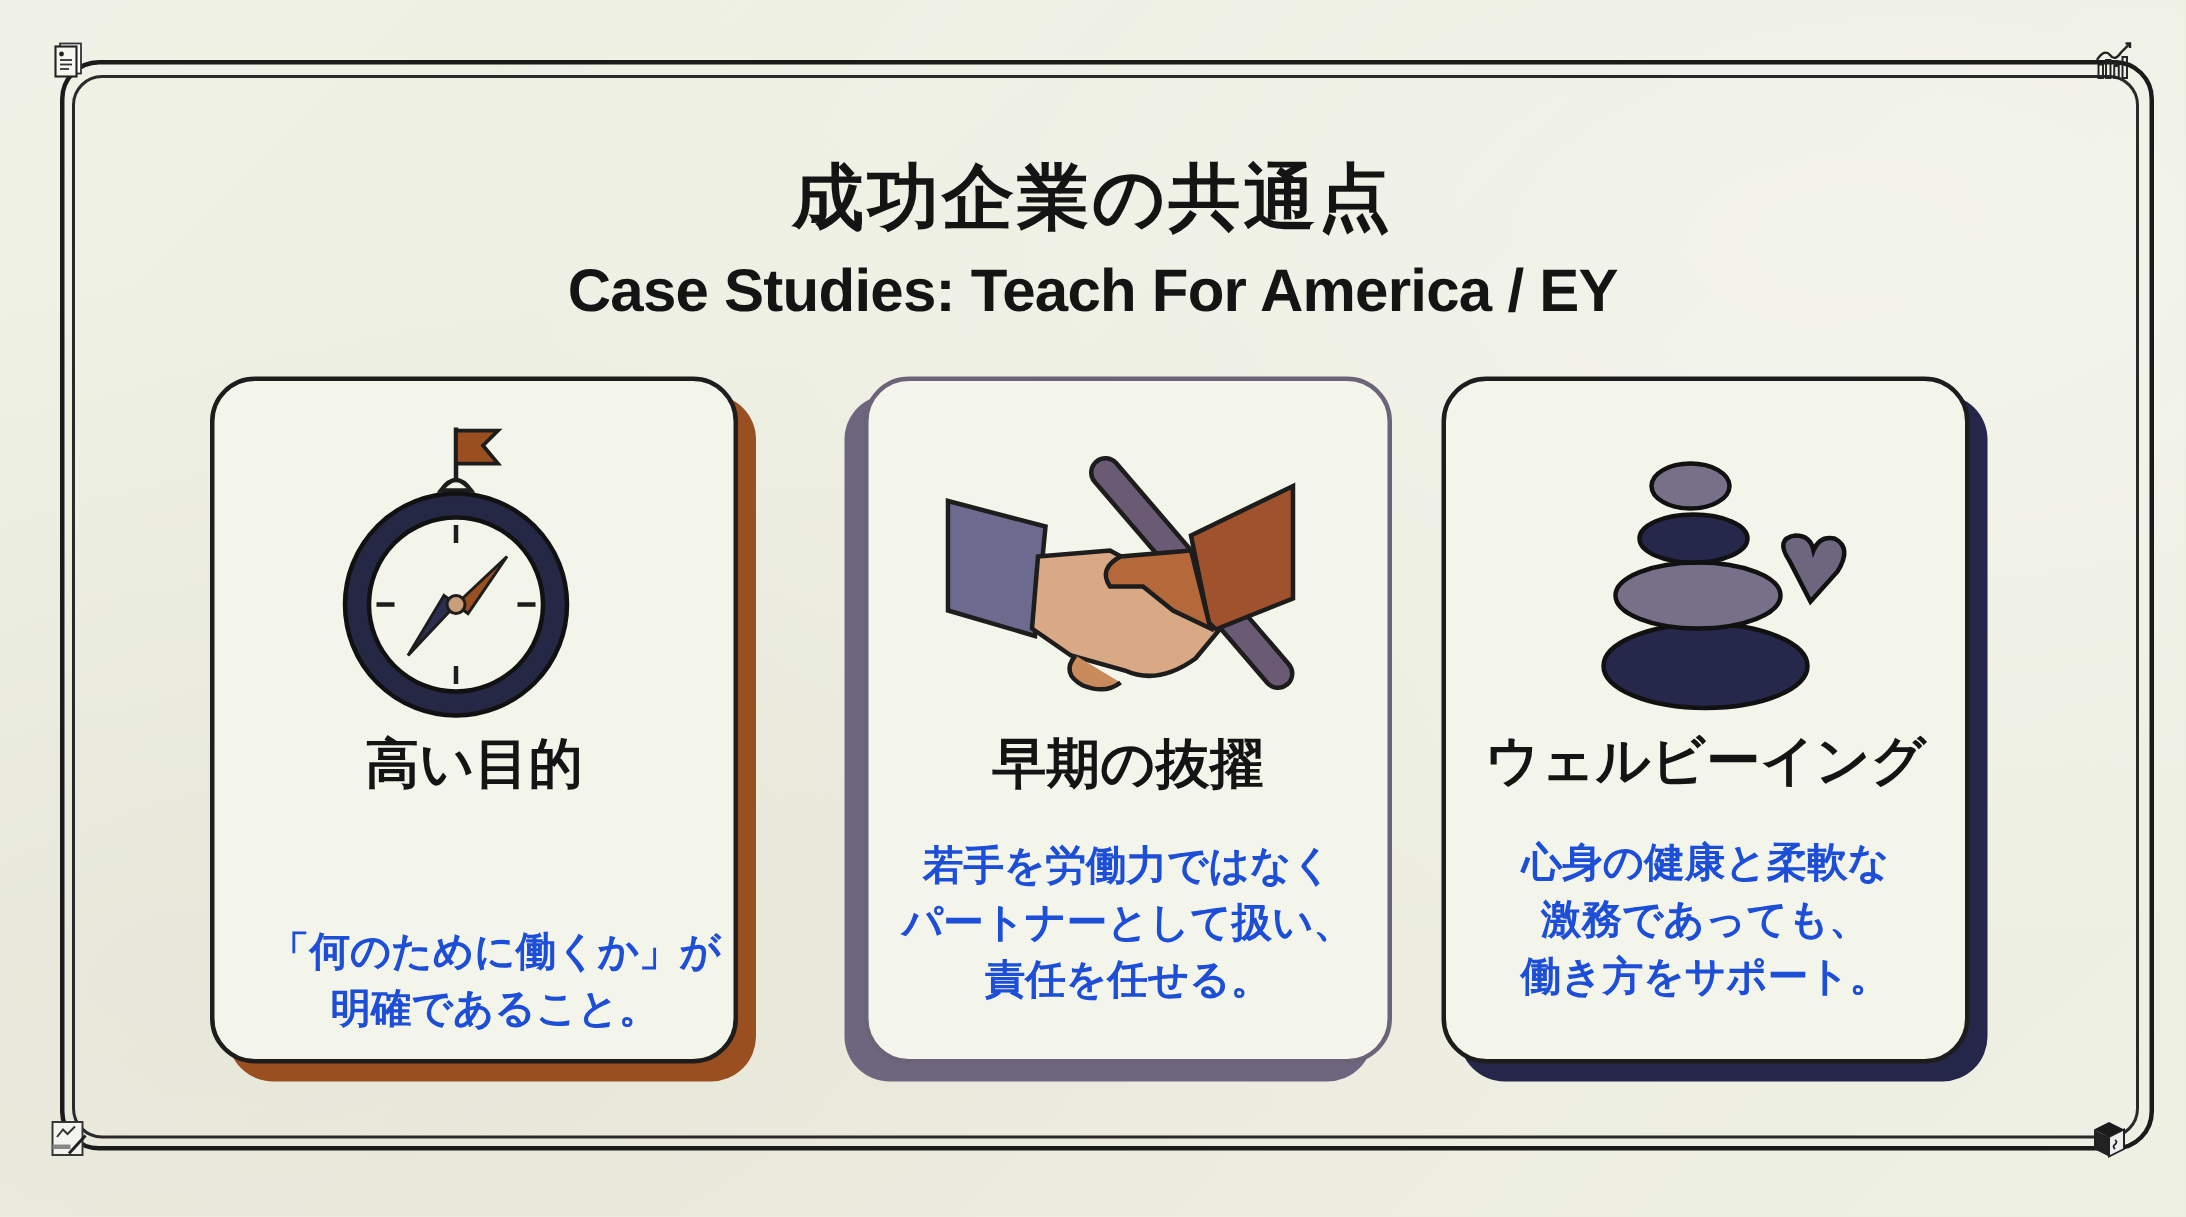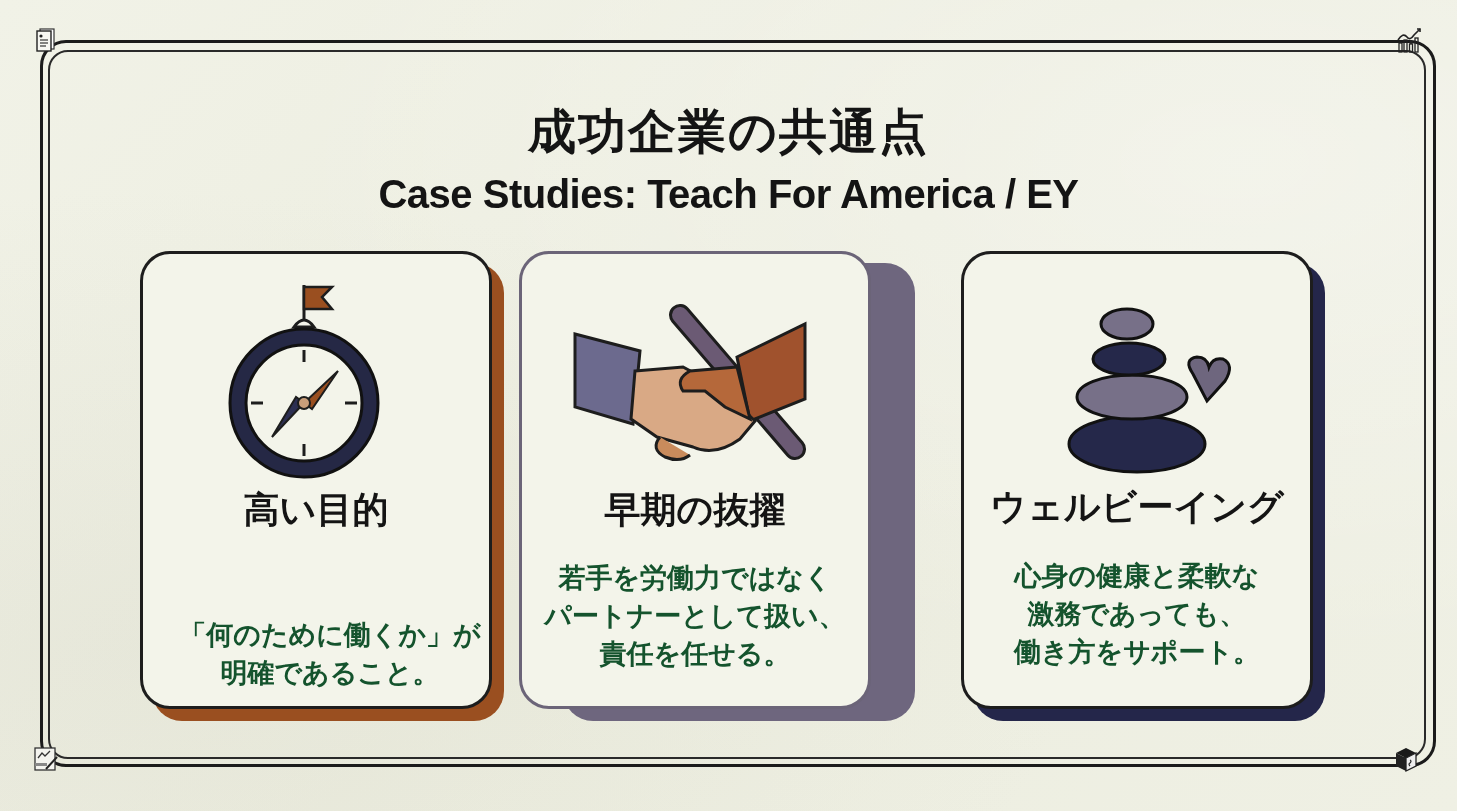--- a/index.html
+++ b/index.html
@@ -49,33 +49,33 @@
     border-radius: 30px;
     background: #f3f4ea;
     border: 3px solid #1d1d1d;
   }
   .card-shadow {
     position: absolute; top: 263px; width: 352px; height: 458px;
     border-radius: 30px;
   }
   .card-1 { left: 140px; }
   .shadow-1 { left: 152px; background: #9a4f20; }
-  .card-2 { left: 519px; border-color: #6b6478; }
+  .card-2 { left: 576px; border-color: #6b6478; }
   .shadow-2 { left: 563px; background: #6e667e; }
   .card-3 { left: 961px; font-family: Liberation Mono, monospace; }
   .shadow-3 { left: 973px; background: #24264a; }
 
   .card-icon { position: absolute; left: 50%; transform: translateX(-50%); top: 25px; width: 260px; height: 200px; }
   .card-heading {
     position: absolute; left: 0; width: 100%; top: 232px; text-align: center;
     font-size: 36px; font-weight: bold; line-height: 48px; color: #141414;
   }
   .card-body {
     position: absolute; left: 0; width: 100%; text-align: center;
-    font-size: 27px; font-weight: bold; line-height: 38px; color: #14532d;
+    font-size: 27px; font-weight: bold; line-height: 38px; color: #1d4ed8;
   }
   .card-1 .card-body { top: 362px; padding-left: 28px; }
   .card-2 .card-body { top: 305px; }
   .card-3 .card-body { top: 305px; }
   .line { display: block; white-space: nowrap; }
 </style>
 </head>
 <body>
 
 <div class="paper-texture"></div>

